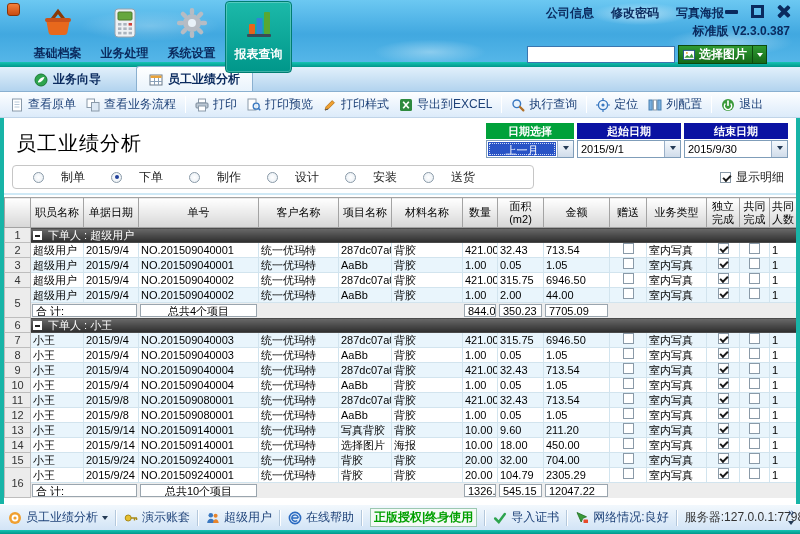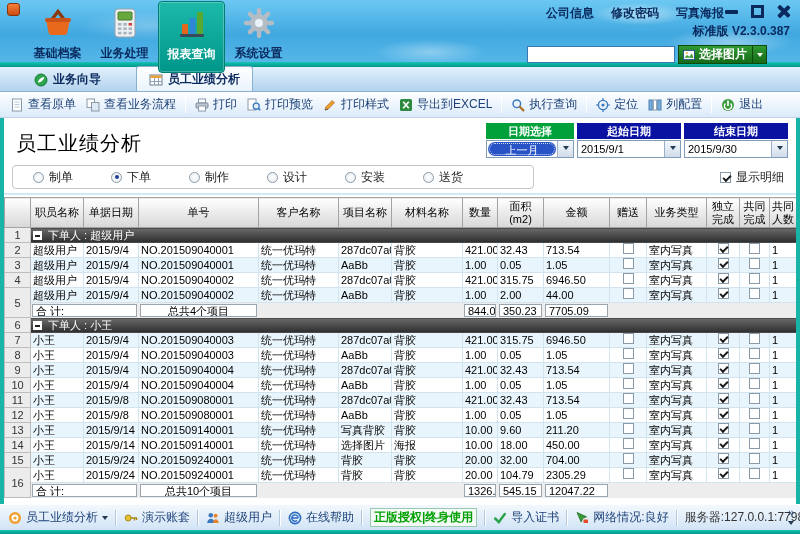--- a/index.html
+++ b/index.html
@@ -57,27 +57,27 @@
 
   
   .content { flex:1; background:#fff; border-left:4px solid #17b4a7; border-right:4px solid #17b4a7; overflow:hidden; }
   .filter-row { height:44px; display:flex; justify-content:space-between; padding:3px 6px 0 12px; }
   .page-title { font-size:20px; color:#000; margin-top:9px; letter-spacing:1px; }
   .date-panel { display:grid; grid-template-columns:88px 104px 104px; grid-template-rows:16px 18px; gap:1px 3px; margin-top:2px; margin-right:2px; }
   .dhead { color:#fff; font-size:11px; font-weight:bold; text-align:center; line-height:16px; }
   .dhead.green { background:#00a13a; } .dhead.navy { background:#0a12a2; }
   .combo { border:1px solid #7f9db9; background:#fff; display:flex; align-items:stretch; font-size:11px; cursor:pointer; }
   .combo .val { flex:1; padding:2px 3px; white-space:nowrap; overflow:hidden; }
-  .combo .val.sel { background:#2853c6; color:#fff; text-align:center; margin:1px; outline:1px dotted #cdd9f2; outline-offset:-2px; padding:1px 3px;border-radius:7px; }
+  .combo .val.sel { background:#2853c6; color:#fff; text-align:center; margin:1px; outline:1px dotted #cdd9f2; outline-offset:-2px; padding:1px 3px; }
   .combo .btn { width:16px; background:linear-gradient(#f5f9fd,#d0dcea); border-left:1px solid #9ab0c8; display:flex; align-items:center; justify-content:center; }
   .combo .btn .arr { margin-top:0; }
 
   .radio-row { height:30px; display:flex; align-items:center; justify-content:space-between; padding:0 12px 0 8px; }
   .radio-box { width:522px; height:24px; border:1px solid #c6c6c6; border-radius:4px; background:#fff; display:flex; align-items:center; }
-  .radio-item { display:flex; align-items:center; gap:5px; font-size:12px; color:#222; margin-left:20px; width:58px; cursor:pointer; white-space:nowrap; }
+  .radio-item { display:flex; align-items:center; gap:17px; font-size:12px; color:#222; margin-left:20px; width:58px; cursor:pointer; white-space:nowrap; }
   .radio { width:11px; height:11px; flex:0 0 11px; border:1px solid #8a9aa8; border-radius:50%; background:radial-gradient(#fff,#e6edf3); position:relative; }
   .radio.on::after { content:""; position:absolute; inset:2.5px; border-radius:50%; background:#1f3e99; }
   .show-detail { display:flex; align-items:center; gap:5px; font-size:12px; color:#222; cursor:pointer; }
   .cb { width:11px; height:11px; border:1px solid #8a9aa8; background:#fff; position:relative; display:inline-block; }
   .cb.on::after { content:""; position:absolute; left:1.5px; top:2px; width:6px; height:3px; border-left:2px solid #1a1a1a; border-bottom:2px solid #1a1a1a; transform:rotate(-45deg); }
   .divider { height:2px; background:#cfe9f6; margin:1px 0 2px; }
 
   
   table.grid { border-collapse:collapse; table-layout:fixed; width:792px; font-size:11px; }
   .grid thead th { height:30px; background:linear-gradient(#ffffff,#d7d7d7); border:1px solid #a3a3a3; font-weight:normal; color:#000; padding:0 1px; line-height:1.15; overflow:hidden; }
@@ -123,42 +123,42 @@
                 <rect x="15.3" y="17" width="3.4" height="2.6"></rect>
                 <rect x="10" y="21.4" width="3.4" height="2.6"></rect>
                 <rect x="15.3" y="21.4" width="3.4" height="2.6"></rect>
                 <rect x="10" y="25.8" width="3.4" height="2.6"></rect>
                 <rect x="15.3" y="25.8" width="3.4" height="2.6"></rect>
                 <rect x="20.6" y="21.4" width="3.4" height="2.6"></rect>
                 <rect x="20.6" y="25.8" width="3.4" height="2.6"></rect>
               </g>
               <rect x="20.6" y="17" width="3.4" height="2.6" fill="#d04038"></rect>
             </svg></span><div class="nav-label">业务处理</div></div>
-        <div class="nav-item active"><span class="nico"><svg viewBox="0 0 34 34">
-              <rect x="5" y="27" width="24" height="3" rx="1" fill="#3a4a58"></rect>
-              <rect x="7" y="17" width="6" height="10" rx="1" fill="#e8641b"></rect>
-              <rect x="14.5" y="11" width="6" height="16" rx="1" fill="#2f86d6"></rect>
-              <rect x="22" y="5" width="6" height="22" rx="1" fill="#58a832"></rect>
-            </svg></span><div class="nav-label">报表查询</div></div>
         <div class="nav-item"><span class="nico"><svg viewBox="0 0 34 34">
               <g fill="#b6bcc4">
                 <rect x="14.8" y="2" width="4.4" height="7" rx="2"></rect>
                 <rect x="14.8" y="25" width="4.4" height="7" rx="2"></rect>
                 <rect x="2" y="14.8" width="7" height="4.4" rx="2"></rect>
                 <rect x="25" y="14.8" width="7" height="4.4" rx="2"></rect>
                 <g transform="rotate(45 17 17)">
                   <rect x="14.8" y="2" width="4.4" height="7" rx="2"></rect>
                   <rect x="14.8" y="25" width="4.4" height="7" rx="2"></rect>
                   <rect x="2" y="14.8" width="7" height="4.4" rx="2"></rect>
                   <rect x="25" y="14.8" width="7" height="4.4" rx="2"></rect>
                 </g>
                 <circle cx="17" cy="17" r="9"></circle>
               </g>
               <circle cx="17" cy="17" r="4" fill="#e9f2f9"></circle>
             </svg></span><div class="nav-label">系统设置</div></div>
+        <div class="nav-item active"><span class="nico"><svg viewBox="0 0 34 34">
+              <rect x="5" y="27" width="24" height="3" rx="1" fill="#3a4a58"></rect>
+              <rect x="7" y="17" width="6" height="10" rx="1" fill="#e8641b"></rect>
+              <rect x="14.5" y="11" width="6" height="16" rx="1" fill="#2f86d6"></rect>
+              <rect x="22" y="5" width="6" height="22" rx="1" fill="#58a832"></rect>
+            </svg></span><div class="nav-label">报表查询</div></div>
       </div>
     <div class="top-menu">
         <a>公司信息</a>
         <a>修改密码</a>
         <a>写真海报</a>
       </div>
     <div class="win-controls">
       <div class="wbtn min"></div>
       <div class="wbtn max"></div>
       <div class="wbtn cls"></div>

